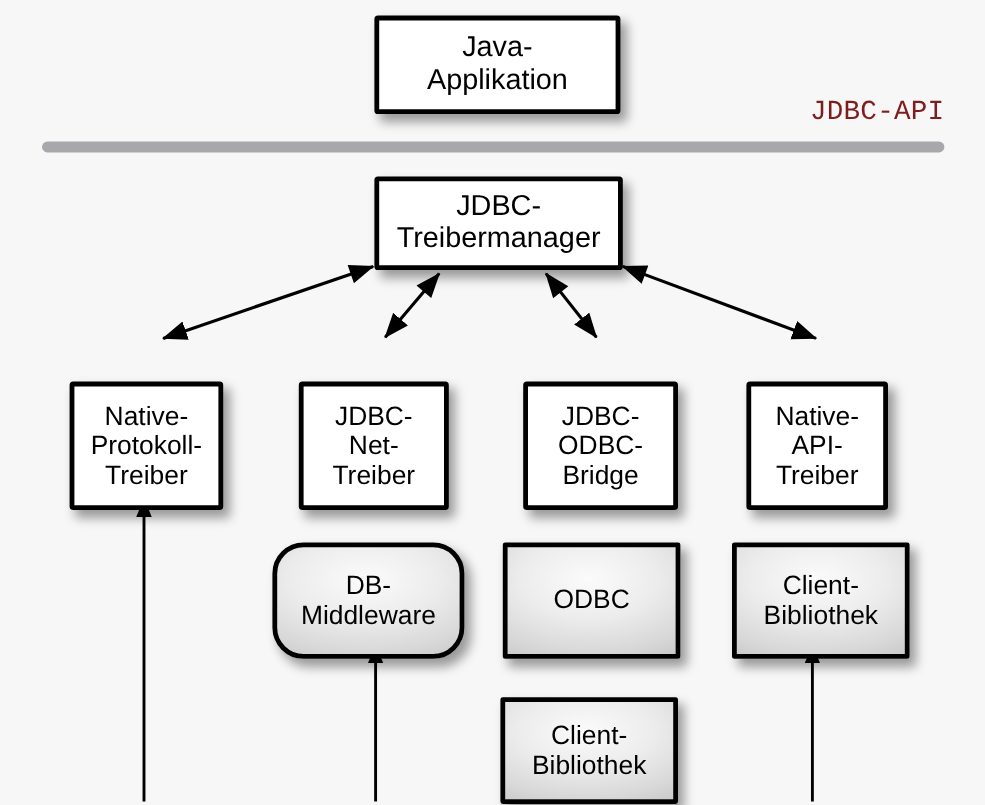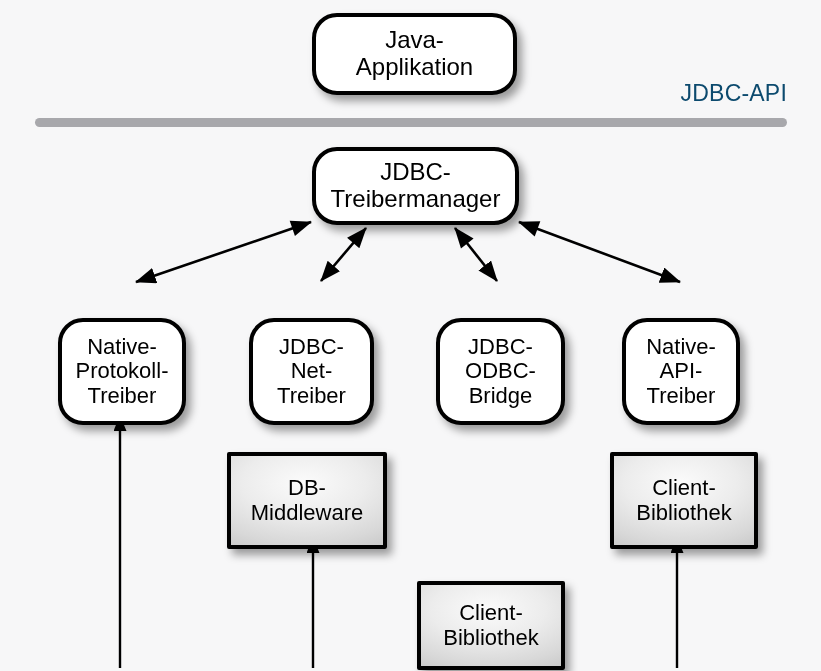--- a/index.html
+++ b/index.html
@@ -40,24 +40,25 @@
     height: 9px;
     background: #a8a8ac;
     border-radius: 5px;
     z-index: 2;
   }
   .api-label {
     position: absolute;
     right: 34px;
     top: 80px;
     font-size: 23px;
-    color: #0c4a6e;
+    color: #7f1d1d;
     letter-spacing: 0.2px;
     white-space: nowrap;
     z-index: 3;
+    font-family: Liberation Mono, monospace;
   }
 
   
   .node {
     position: absolute;
     box-sizing: border-box;
     display: flex;
     align-items: center;
     justify-content: center;
     text-align: center;
@@ -66,21 +67,21 @@
   }
   .node .label {
     line-height: 1.12;
     white-space: pre-line;
   }
 
   
   .node.rounded {
     background: #ffffff;
     border: 4px solid #000000;
-    border-radius: 25px;
+    border-radius: 3px;
     box-shadow: 5px 6px 9px rgba(0,0,0,0.38);
   }
 
   
   .node.grayblock {
     border: 4px solid #000000;
     border-radius: 2px;
     background:
       radial-gradient(ellipse 120% 110% at 48% 30%,
         #fbfbfb 0%,
@@ -158,25 +159,28 @@
 ODBC-
 Bridge</span>
   </div>
 
   <div class="node rounded fs-mid" style="left:622px; top:284px; width:118px; height:107px;">
     <span class="label">Native-
 API-
 Treiber</span>
   </div>
 
-  <div class="node grayblock fs-mid" style="left:227px; top:418px; width:160px; height:97px;">
+  <div class="node grayblock fs-mid" style="left:227px; top:418px; width:160px; height:97px;border-radius:26px;">
     <span class="label">DB-
 Middleware</span>
   </div>
 
+  <div class="node grayblock fs-mid" style="left:419px; top:418px; width:148px; height:97px;">
+    <span class="label">ODBC</span>
+  </div>
 
   <div class="node grayblock fs-mid" style="left:610px; top:418px; width:148px; height:97px;">
     <span class="label">Client-
 Bibliothek</span>
   </div>
 
   <div class="node grayblock fs-mid" style="left:417px; top:547px; width:148px; height:89px;">
     <span class="label">Client-
 Bibliothek</span>
   </div>

